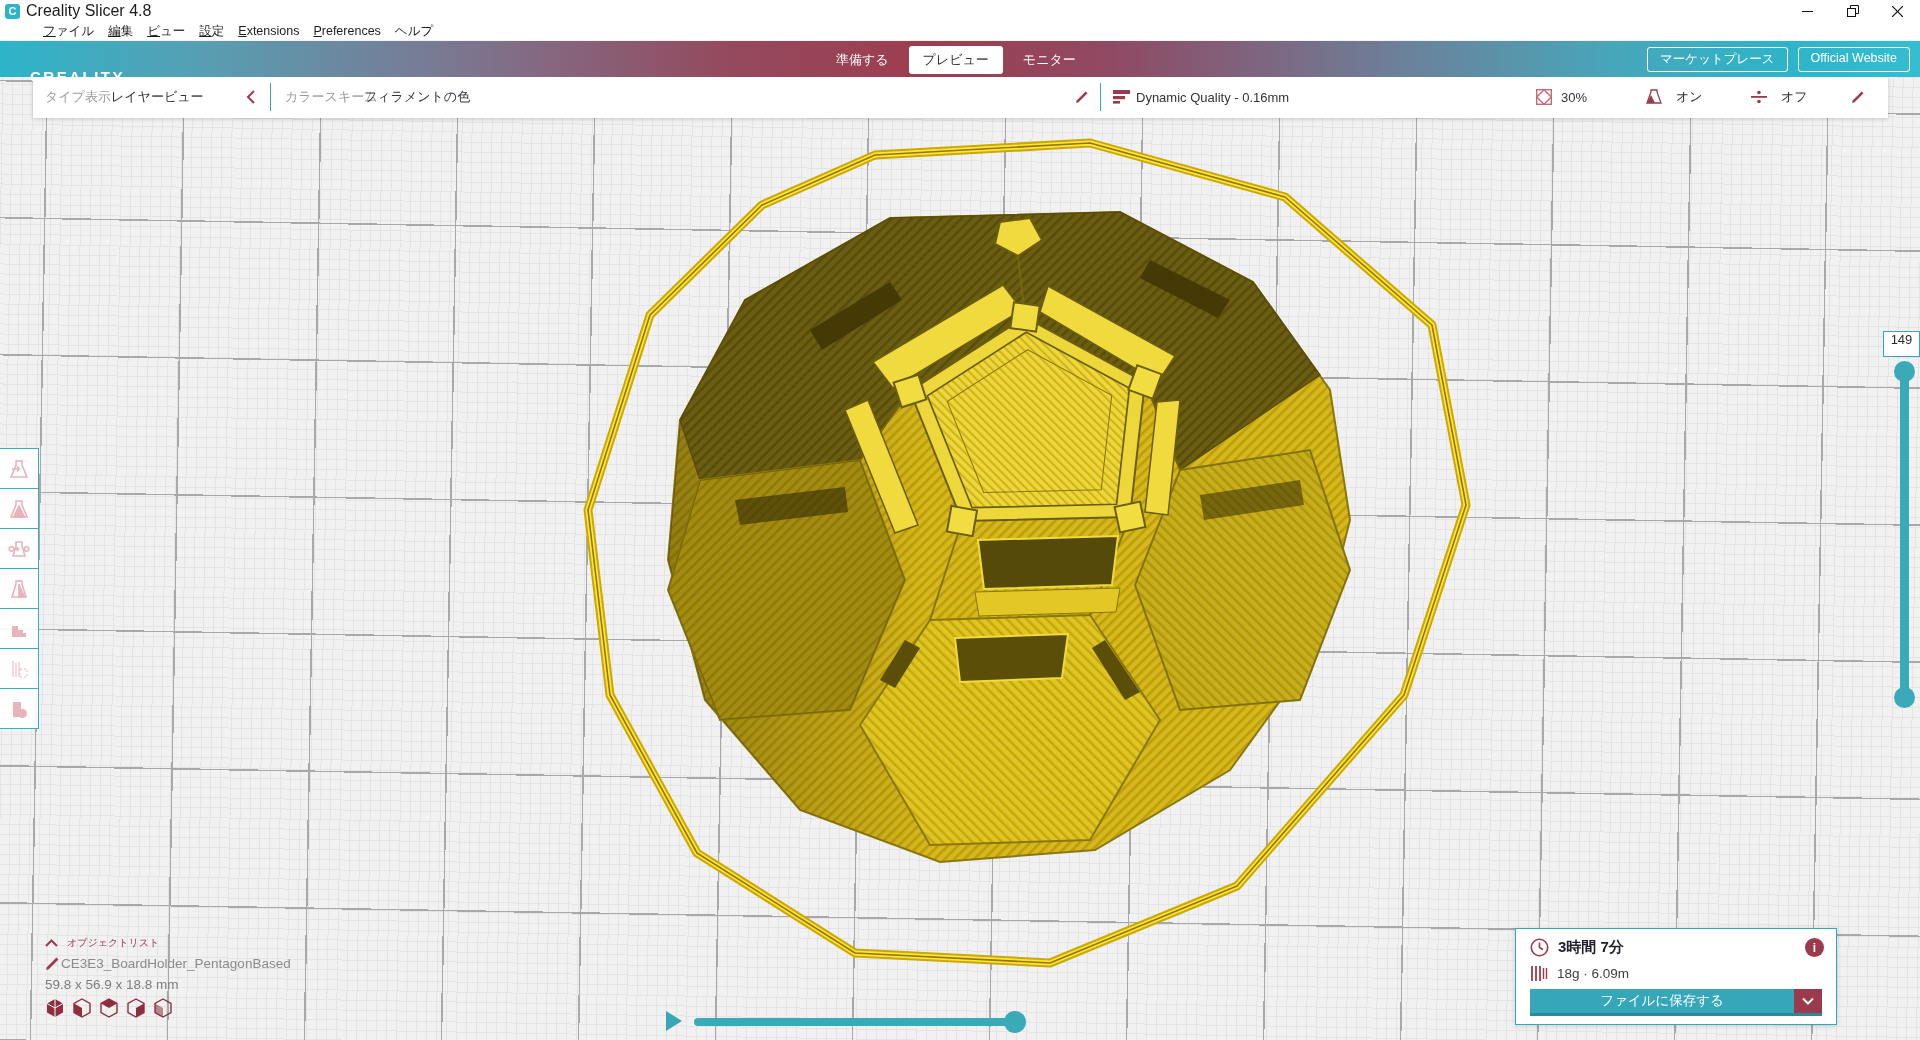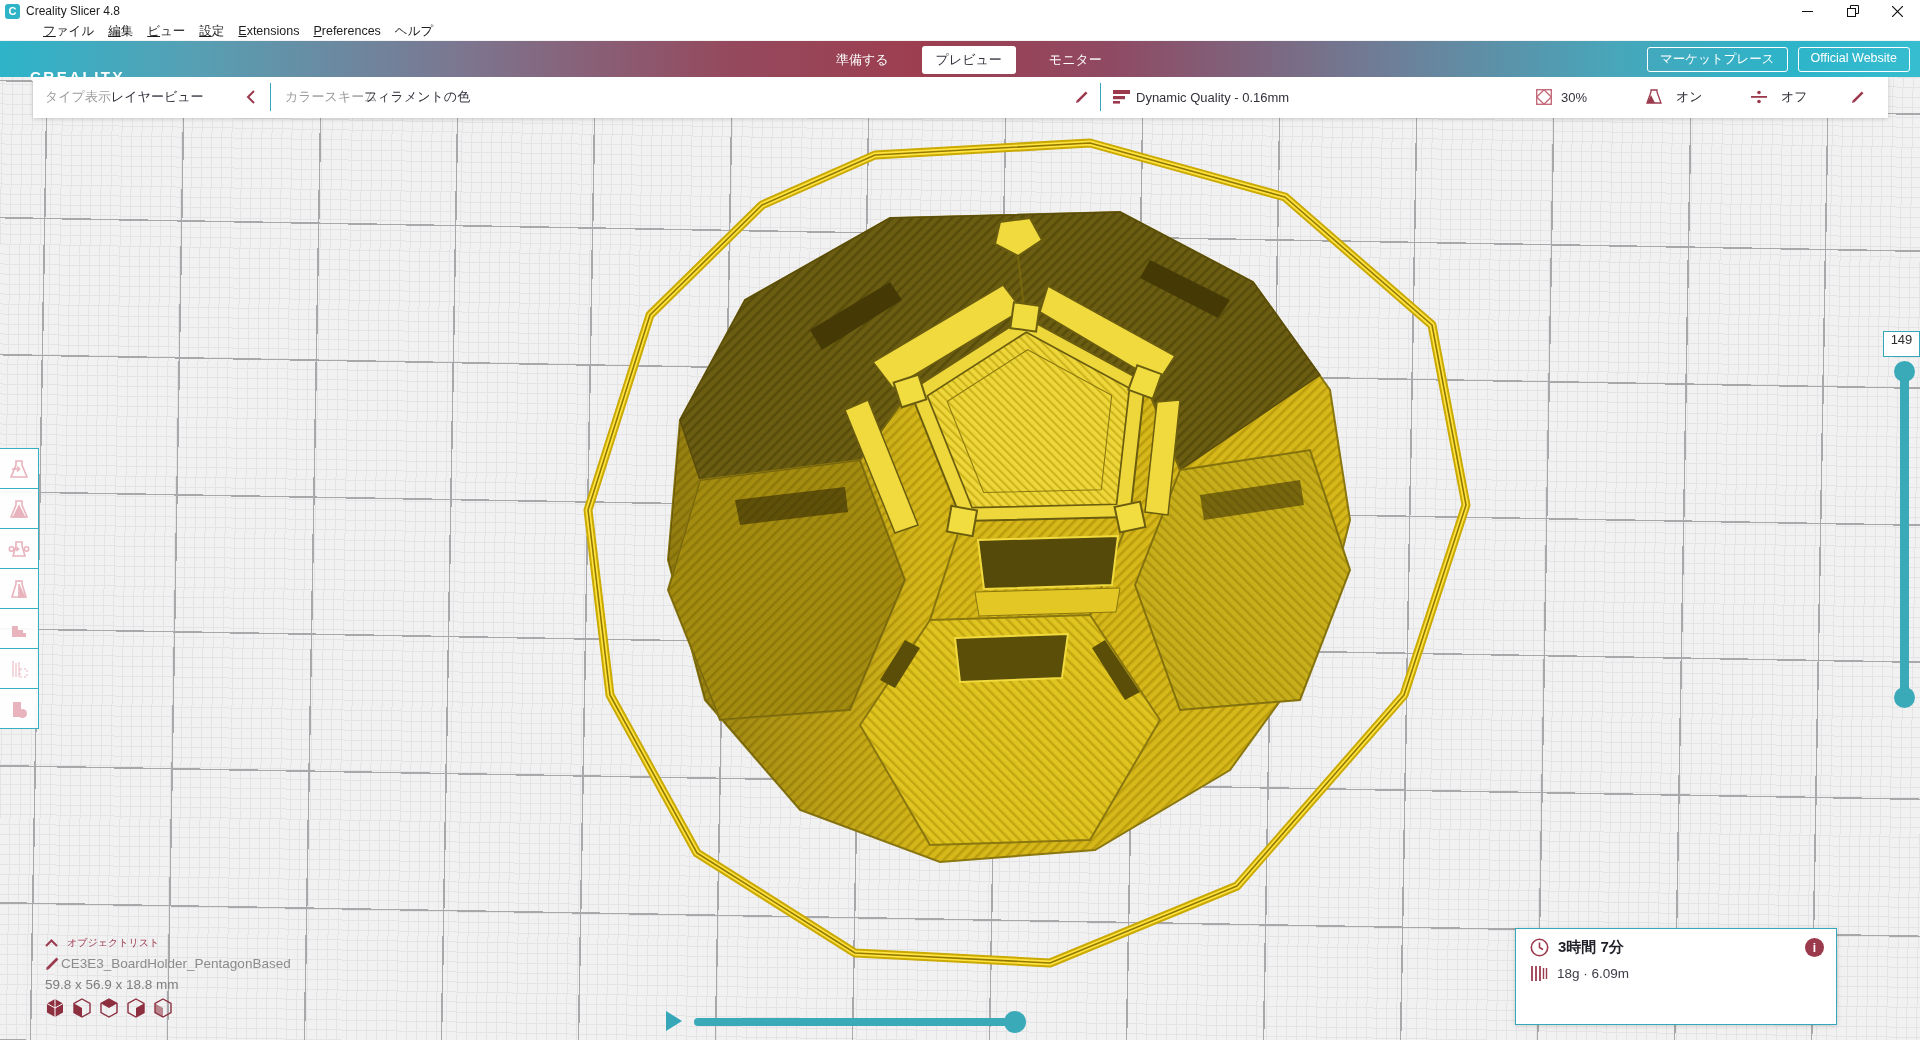--- a/index.html
+++ b/index.html
@@ -5,39 +5,39 @@
   * { margin:0; padding:0; box-sizing:border-box; }
   html,body { width:1920px; height:1040px; overflow:hidden;
     font-family:"Liberation Sans","DejaVu Sans",sans-serif; background:#f1f1f2; }
 
   
   .titlebar { position:absolute; left:0; top:0; width:1920px; height:22px;
     background:#ffffff; display:flex; align-items:center; z-index:50; }
   .app-ico { width:15px; height:15px; margin:0 6px 0 5px; border-radius:3px;
     background:#2fb3c7; color:#fff; font-weight:bold; font-size:11px;
     display:flex; align-items:center; justify-content:center; }
-  .titlebar-text { font-size:12px; color:#1b1b1b; }
+  .titlebar-text { font-size:16px; color:#1b1b1b; }
   .win-controls { margin-left:auto; display:flex; height:100%; }
   .win-btn { width:45px; height:100%; display:flex; align-items:center;
     justify-content:center; color:#111; font-size:12px; }
 
   .menubar { position:absolute; left:0; top:22px; width:1920px; height:19px;
     background:#ffffff; display:flex; align-items:center; z-index:50;
     border-bottom:1px solid #f3f3f3;padding-left:36px; }
   .menu-item { font-size:12.5px; color:#1d1d1d; padding:0 7px; }
   .menu-item u { text-decoration:underline; }
 
   
   .header { position:absolute; left:0; top:41px; width:1920px; height:36px; z-index:50;
     background:linear-gradient(90deg,#2db4c9 0%,#56a0b4 10%,#7c7690 24%,
       #95495d 38%,#9d3e50 48%,#8f4a63 58%,#6f7d97 72%,#48a6ba 84%,#2db4c9 93%,#36bdd0 100%);
     display:flex; align-items:center; }
   .brand { position:absolute; left:30px; top:9px; color:#fff; font-weight:bold;
     font-size:15px; letter-spacing:2.5px;margin-top:18px; }
-  .tabs { position:absolute; left:822px; top:5px; display:flex; gap:19px; }
+  .tabs { position:absolute; left:822px; top:5px; display:flex; gap:6px; }
   .tab { color:#ffffff; font-size:13px; padding:5px 14px; border-radius:3px; }
   .tab.active { background:#ffffff; color:#33323c; }
   .header-links { position:absolute; right:10px; top:6px; display:flex; gap:10px; }
   .hbtn { border:1px solid #ffffff; border-radius:3px; color:#fff; font-size:12.5px;
     padding:3px 12px; background:transparent; }
 
   
   .stage { position:absolute; left:0; top:41px; width:1920px; height:999px;
     overflow:hidden; z-index:1; }
   .grid { position:absolute; left:-10%; top:-14%; width:125%; height:135%;
@@ -438,13 +438,21 @@
   <div class="sum-row" style="top:36px">
     <svg width="18" height="17" viewBox="0 0 18 17" stroke="#9c3a4d">
       <line x1="2" y1="1" x2="2" y2="16" stroke-width="1.8"></line>
         <line x1="6" y1="1" x2="6" y2="16" stroke-width="1.8"></line>
         <line x1="10" y1="1" x2="10" y2="16" stroke-width="1.8"></line>
         <line x1="13.5" y1="3" x2="13.5" y2="14" stroke-width="1.4"></line>
         <line x1="16.5" y1="3" x2="16.5" y2="14" stroke-width="1.4"></line>
       </svg>
     <span class="sum-mat">18g · 6.09m</span>
   </div>
+  <div class="save-btn">
+    <div class="save-label">ファイルに保存する</div>
+    <div class="save-drop">
+      <svg width="12" height="8" viewBox="0 0 12 8" fill="none" stroke="#fff" stroke-width="2">
+          <path d="M1 1.5 L6 6.5 L11 1.5"></path>
+        </svg>
+    </div>
+  </div>
 </div>
 
 </body></html>

